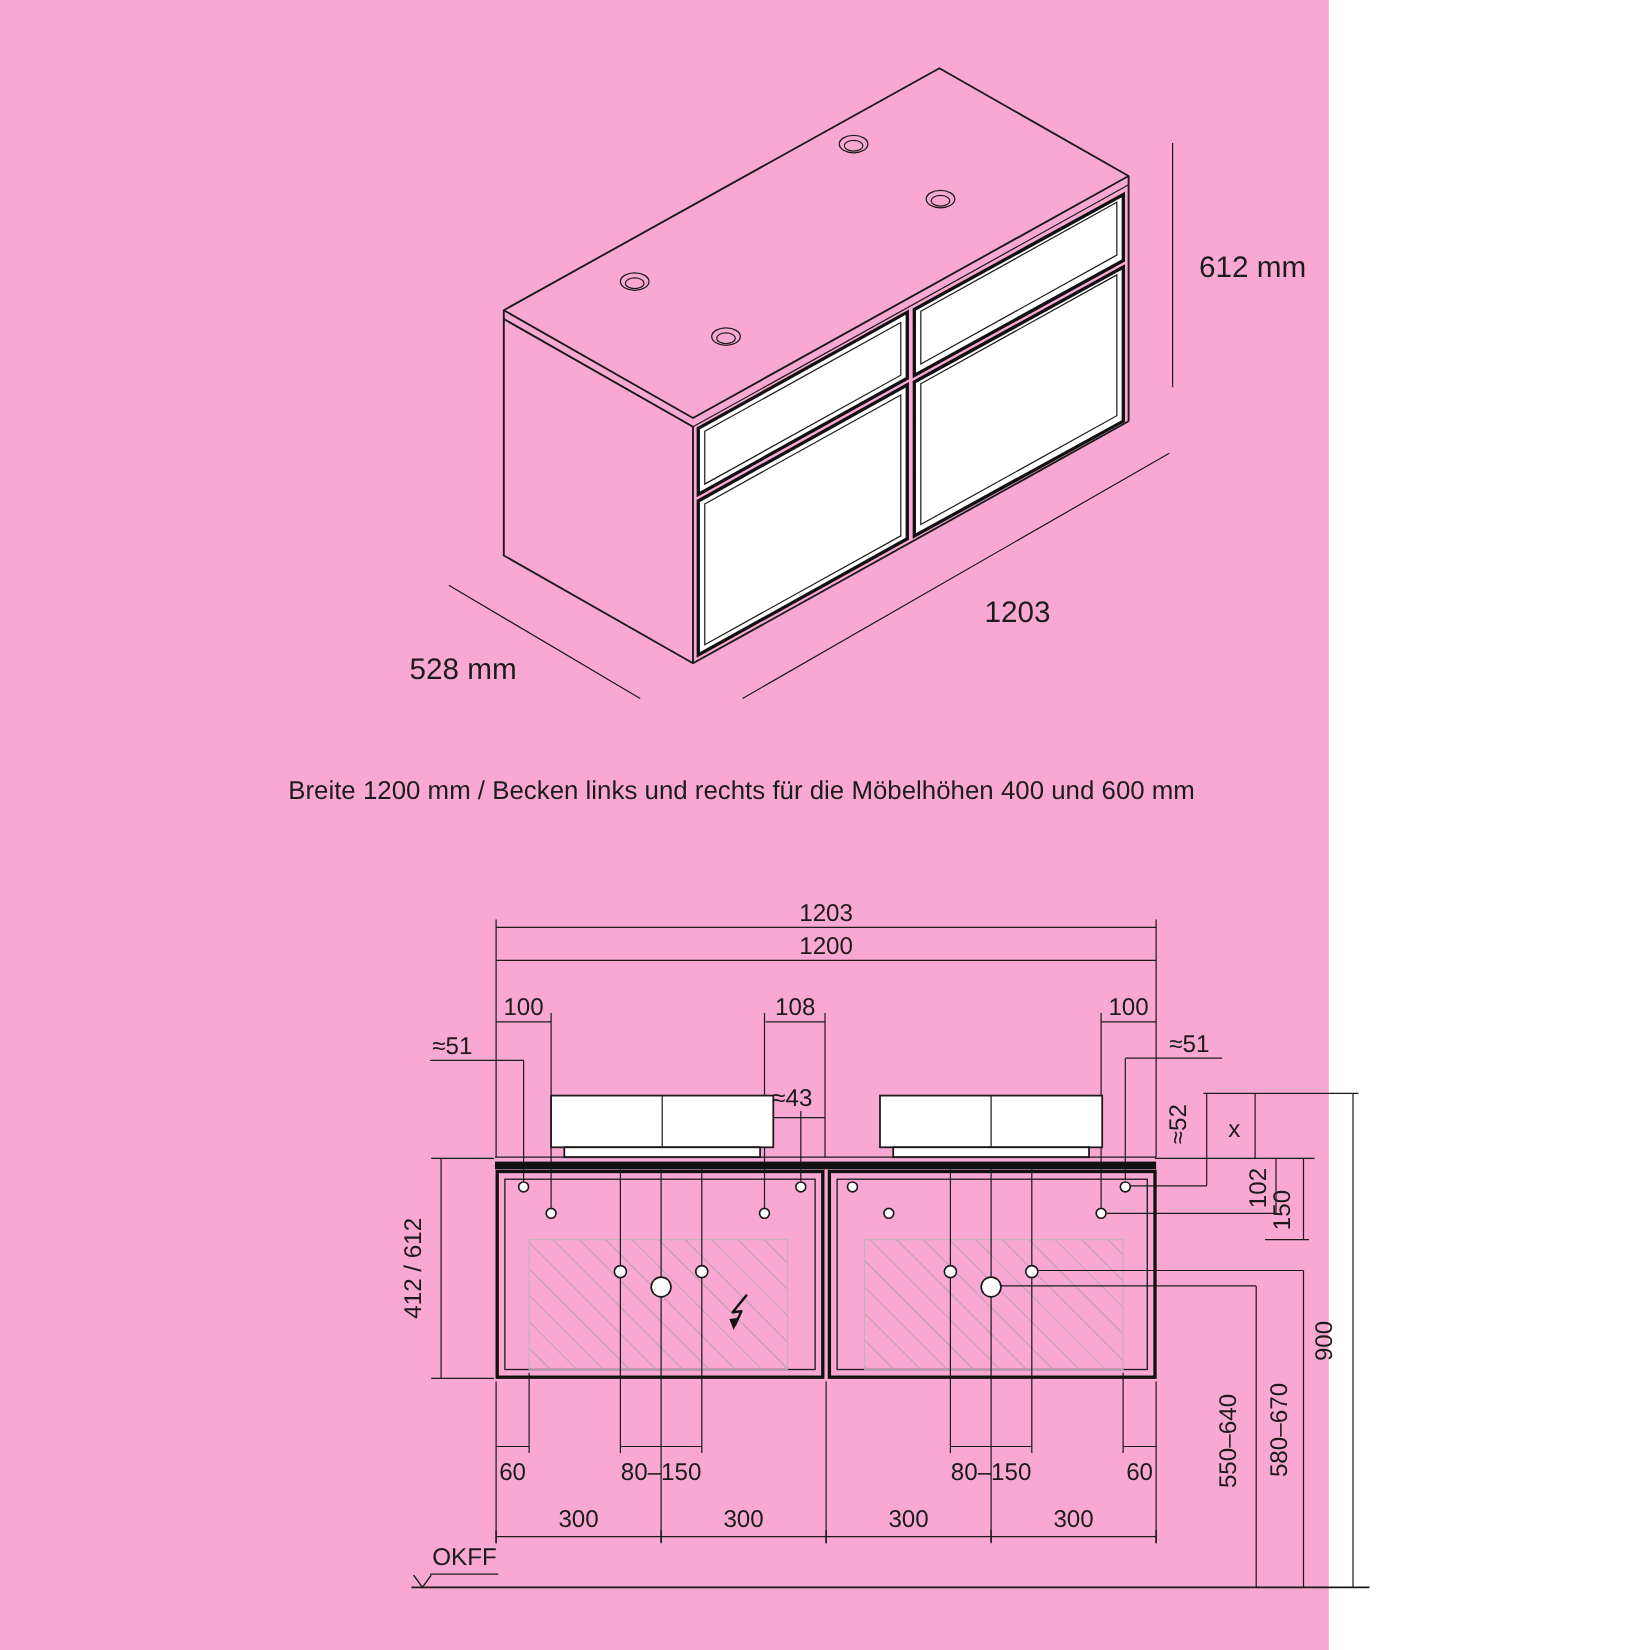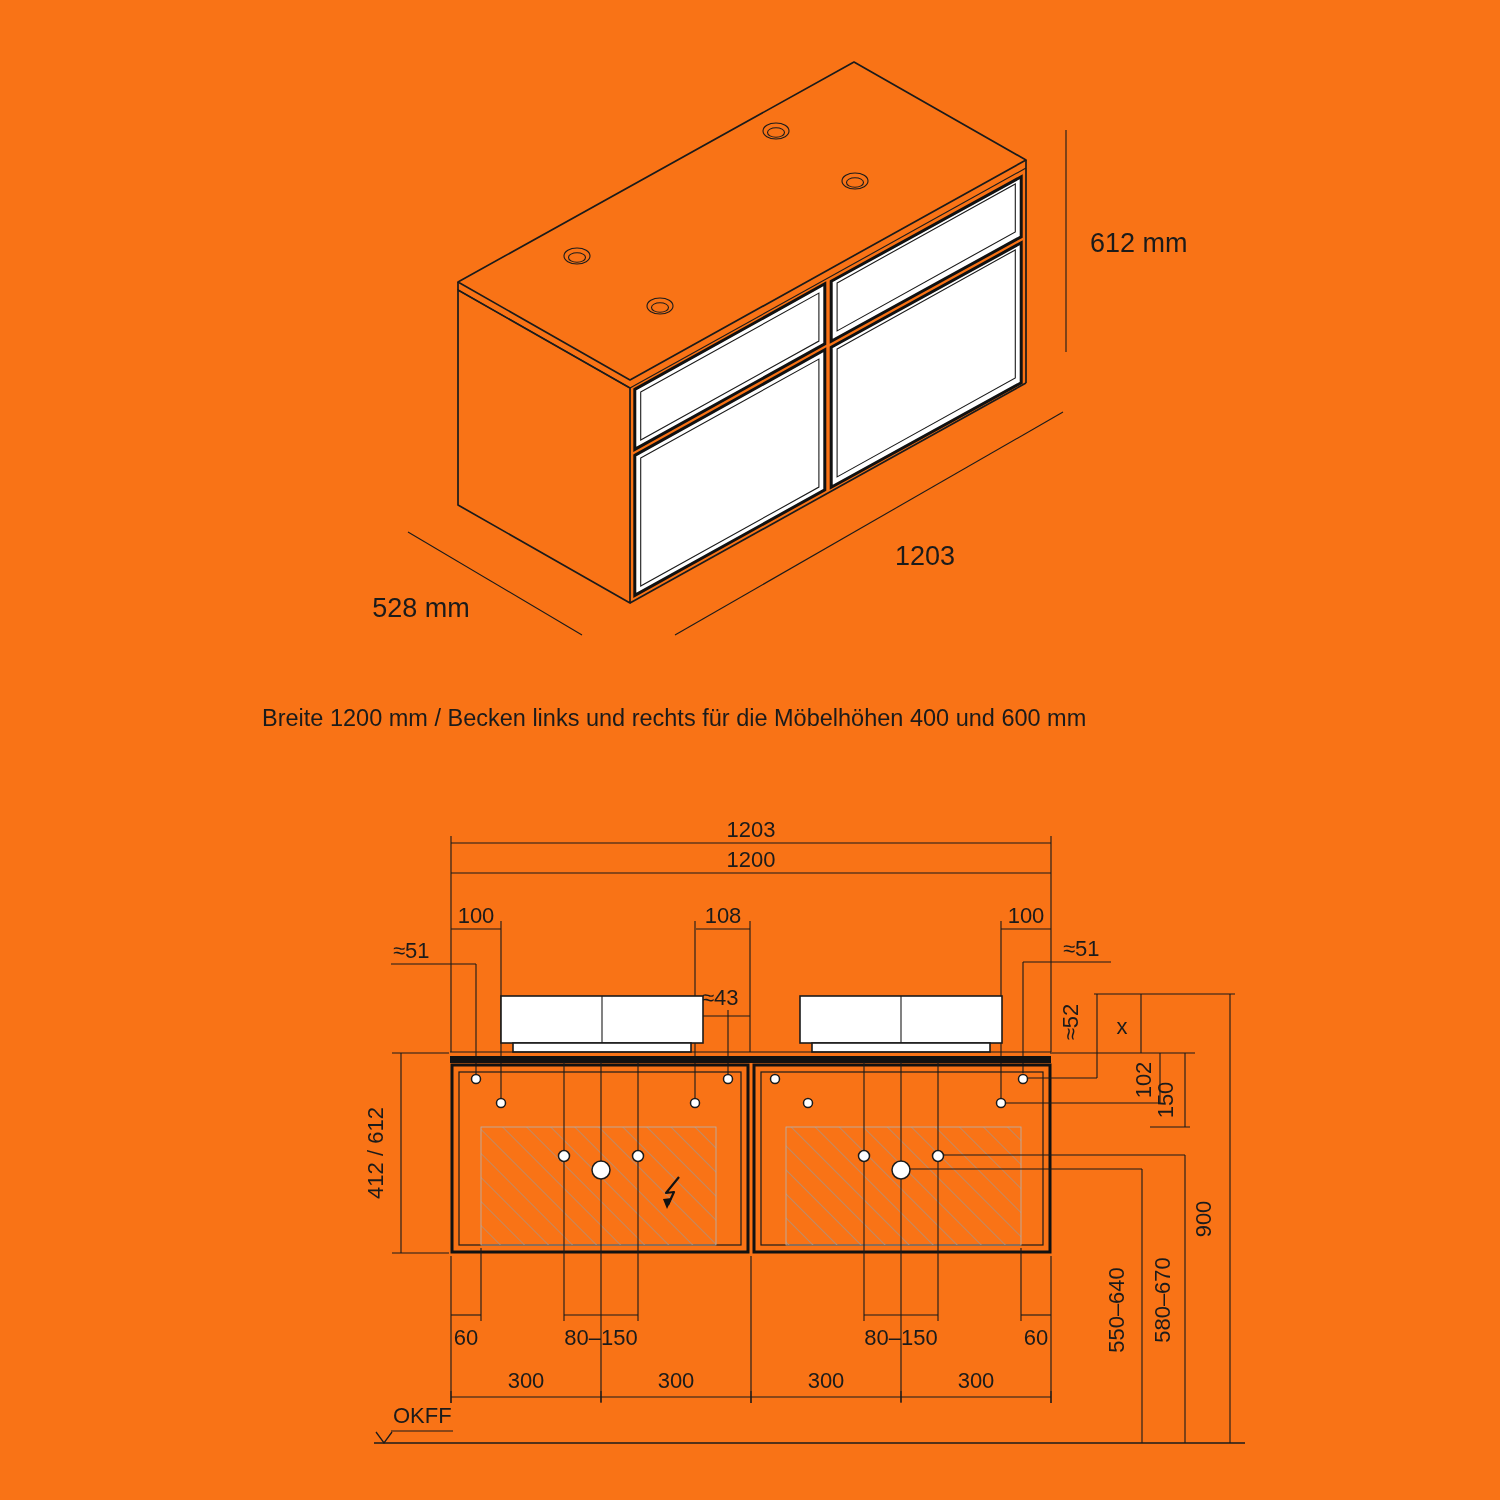--- a/index.html
+++ b/index.html
@@ -1,16 +1,16 @@
 <!DOCTYPE html>
 <html><head>
 <meta charset="utf-8">
 <style>
   html,body{margin:0;padding:0;background:#fff;}
-  #page{width:1500px;height:1500px;background:#f97316;position:relative;font-family:"Liberation Sans",sans-serif;}
+  #page{width:1208px;height:1500px;background:#f9a8d4;position:relative;font-family:"Liberation Sans",sans-serif;}
   svg{display:block;}
   .ln{stroke:#1b1b1b;stroke-width:1.7;fill:none;stroke-linejoin:round;stroke-linecap:butt;}
   .thin{stroke:#1b1b1b;stroke-width:1.1;fill:none;}
   .dimln{stroke:#1b1b1b;stroke-width:1.1;fill:none;}
   .panel{stroke:#111;stroke-width:3;fill:#fff;stroke-linejoin:miter;}
   .panelin{stroke:#1b1b1b;stroke-width:1.1;fill:none;}
   .carc{stroke:#111;stroke-width:3;fill:none;}
   .carcin{stroke:#1b1b1b;stroke-width:1.2;fill:none;}
   .hole{stroke:#1b1b1b;stroke-width:1.5;fill:#fff;}
   .basin{stroke:#1b1b1b;stroke-width:1.6;fill:#fff;}

